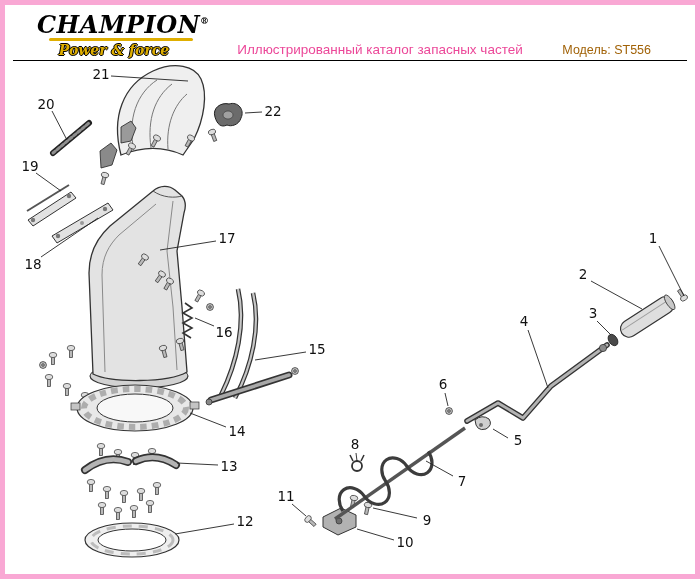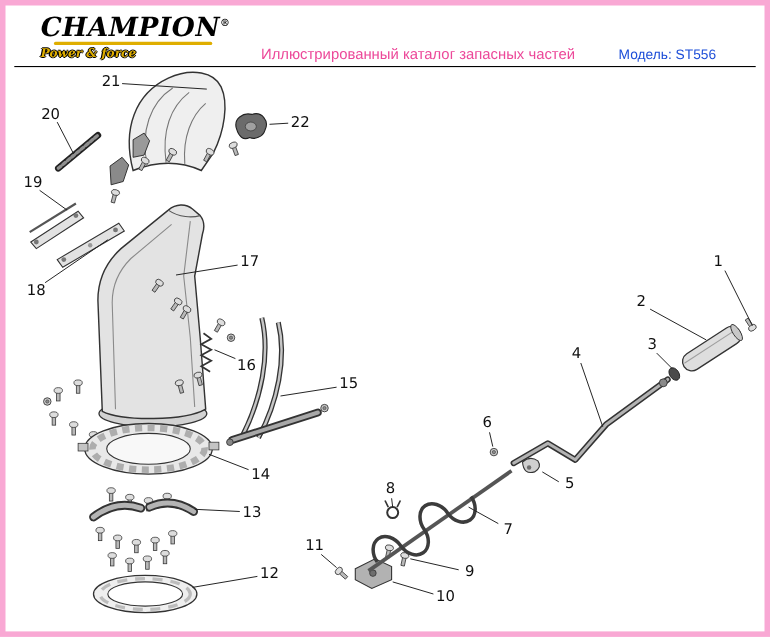--- a/index.html
+++ b/index.html
@@ -21,32 +21,32 @@
     font-family: "DejaVu Serif", serif;
     font-weight: bold; font-style: italic;
     font-size: 24px; line-height: 1.05; letter-spacing: 0.5px;
     color: #000; white-space: nowrap;
   }
   .logo-main .reg { font-size: 9px; vertical-align: super; font-style: normal; }
   .logo-rule { height: 2.4px; background: var(--brand-gold, #dfae00); margin: 1px 2px 1px 12px; border-radius: 2px; }
   .logo-sub {
     font-family: "DejaVu Serif", serif;
     font-weight: bold; font-style: italic;
-    font-size: 11px; text-align: left; padding-right: 4px;
+    font-size: 14px; text-align: center; padding-right: 4px;
     color: var(--brand-gold, #dfae00);
     text-shadow: -1px 0 #000, 0 1px #000, 1px 0 #000, 0 -1px #000;
     white-space: nowrap;
   }
   .doc-title {
     position: absolute; left: 195px; right: 135px; top: 37px;
     text-align: center; font-size: 13.5px; color: #ec4899; white-space: nowrap;
   }
   .model-label {
     position: absolute; right: 44px; top: 38px;
-    font-size: 12.5px; color: #1d4ed8; white-space: nowrap;
+    font-size: 12.5px; color: #a16207; white-space: nowrap;
   }
   .diagram-svg { position: absolute; left: 0; top: 0; width: 700px; height: 579px; }
   .leader { stroke: #222; stroke-width: 0.9; }
   .callout {
     font-family: "DejaVu Sans", sans-serif;
     font-size: 13.5px; fill: #101010;
     text-anchor: middle; dominant-baseline: central;
   }
 </style>
 </head>

